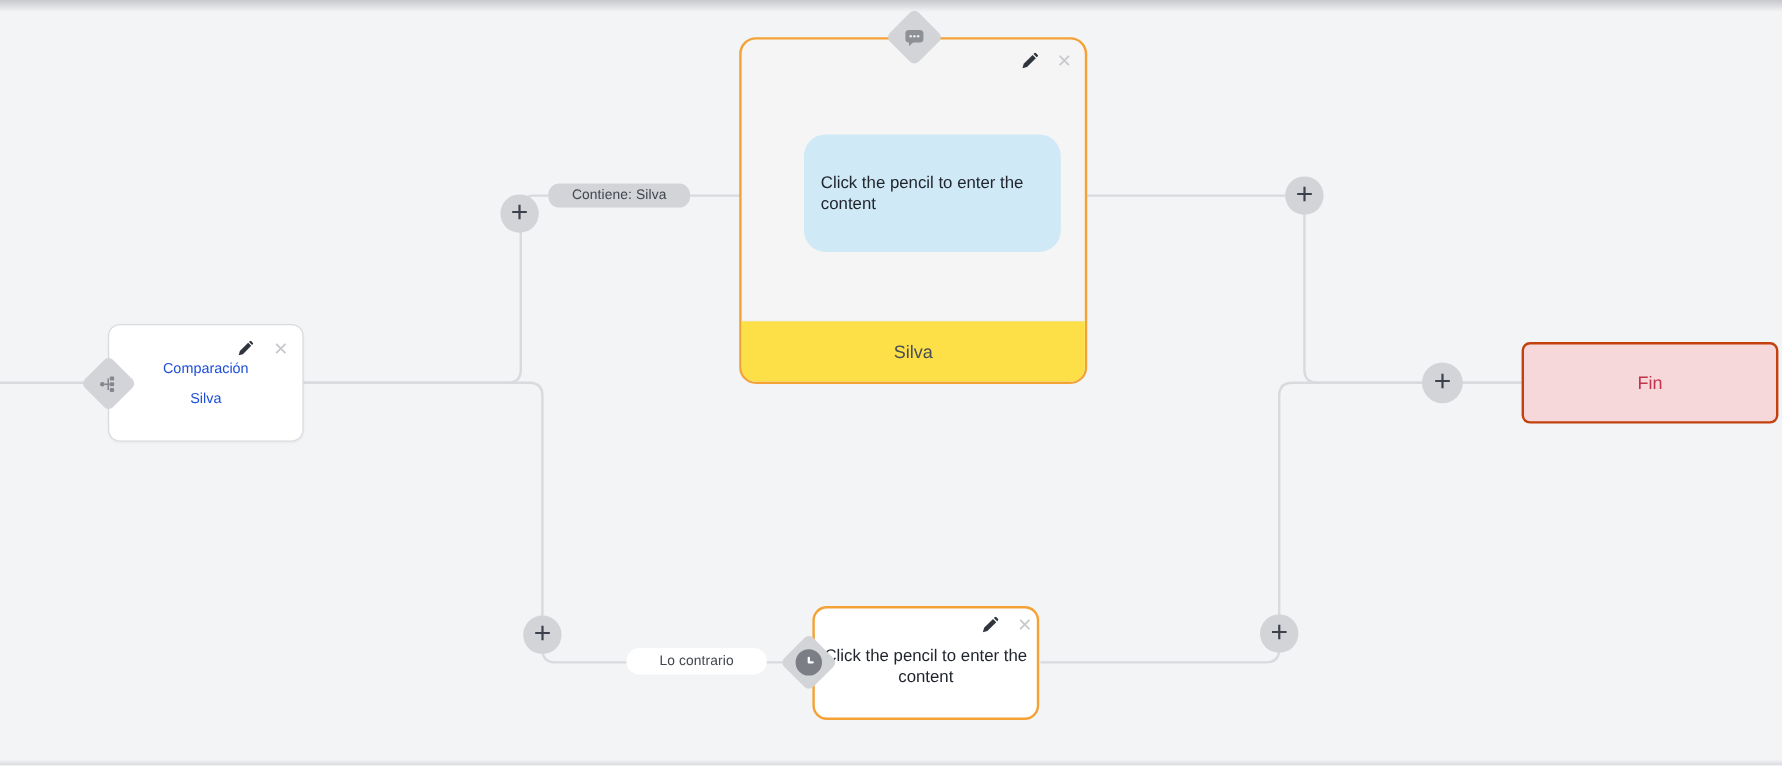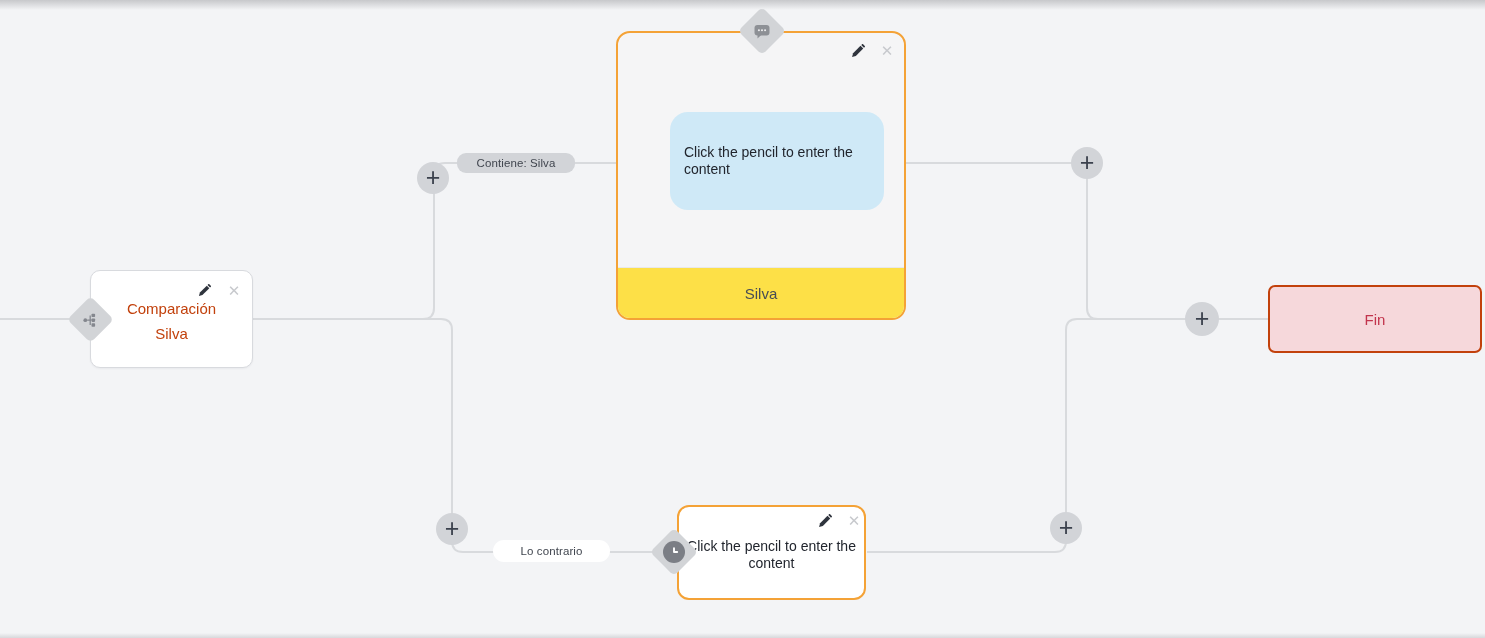--- a/index.html
+++ b/index.html
@@ -22,21 +22,21 @@
   #plus-1{left:417px;top:162px;}
   #plus-2{left:436px;top:513px;}
   #plus-3{left:1071px;top:147px;}
   #plus-4{left:1050px;top:512px;}
   #plus-5{left:1185px;top:302px;width:34px;height:34px;}
 
   
   .pill{position:absolute;z-index:3;display:flex;align-items:center;justify-content:center;
     font-size:11.5px;color:#41464f;letter-spacing:.1px;text-align:center;}
   #pill-top{left:457px;top:153px;width:118px;height:20px;background:#d2d4d8;border-radius:9px;}
-  #pill-bottom{left:493px;top:540px;width:117px;height:22px;background:#ffffff;border-radius:11px;}
+  #pill-bottom{left:522px;top:540px;width:117px;height:22px;background:#ffffff;border-radius:11px;}
 
   
   .node{position:absolute;z-index:2;box-sizing:border-box;cursor:pointer;}
   #node-condition{left:90px;top:270px;width:163px;height:98px;background:#fff;
     border:1px solid #d8dade;border-radius:10px;box-shadow:0 1px 2px rgba(40,44,52,.05);}
   #node-message{left:616px;top:31px;width:290px;height:289px;background:#f5f5f6;
     border:2px solid #f4a236;border-radius:14px;}
   #node-action{left:677px;top:505px;width:189px;height:95px;background:#fff;
     border:2px solid #f4a236;border-radius:12px;}
   #node-end{left:1268px;top:285px;width:214px;height:68px;background:#f6d8db;
@@ -46,21 +46,21 @@
   .icon-btn{position:absolute;width:16px;height:16px;display:flex;align-items:center;
     justify-content:center;cursor:pointer;}
   .close{color:#c7c9cd;font-size:15px;font-weight:bold;}
   #node-condition .pencil{left:105px;top:12px;}
   #node-condition .close{left:135px;top:12px;}
   #node-message .pencil{left:231px;top:10px;}
   #node-message .close{left:261px;top:10px;}
   #node-action .pencil{left:137px;top:6px;}
   #node-action .close{left:167px;top:6px;}
 
-  .cond-title{position:absolute;left:0;width:100%;text-align:center;font-size:15px;color:#c2410c;}
+  .cond-title{position:absolute;left:0;width:100%;text-align:center;font-size:12px;color:#1d4ed8;}
   #cond-line1{top:29px;}
   #cond-line2{top:54px;}
 
   .bubble{position:absolute;left:52px;top:79px;width:214px;height:98px;border-radius:18px;
     background:#cfe9f7;display:flex;align-items:center;box-sizing:border-box;padding:0 18px 0 14px;
     font-size:14px;color:#21252d;line-height:1.2;}
   .msg-footer{position:absolute;left:0;right:0;bottom:0;height:50px;background:#fde047;
     border-top:1px solid #e8e8ea;border-radius:0 0 12px 12px;display:flex;align-items:center;
     justify-content:center;font-size:15px;color:#474c55;}
   .action-text{position:absolute;left:8px;right:8px;top:31px;text-align:center;

